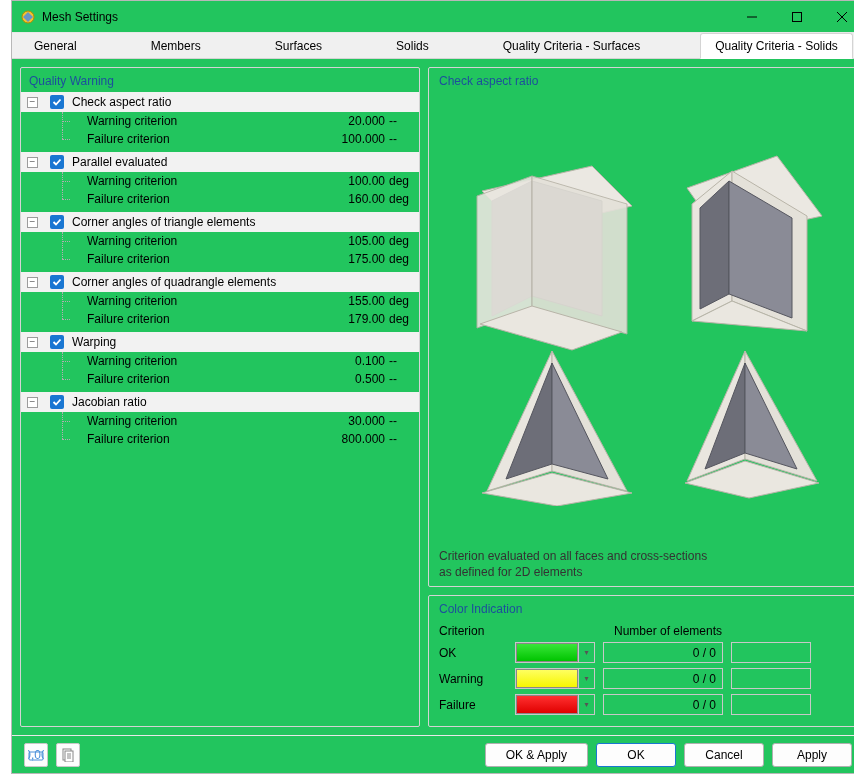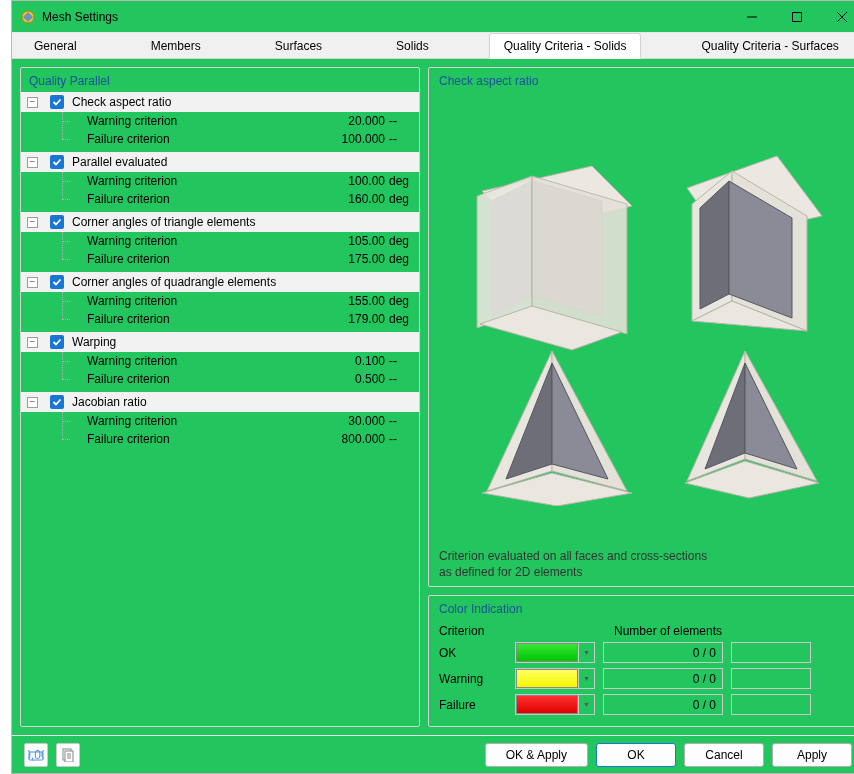--- a/index.html
+++ b/index.html
@@ -84,28 +84,28 @@
           </svg>
         </div>
     </div>
   </div>
 
   <div class="tabbar">
     <div class="tab">General</div>
     <div class="tab">Members</div>
     <div class="tab">Surfaces</div>
     <div class="tab">Solids</div>
+    <div class="tab">Quality Criteria - Surfaces</div>
     <div class="tab active">Quality Criteria - Solids</div>
-    <div class="tab">Quality Criteria - Surfaces</div>
   </div>
 
   <div class="content">
 
     <div class="leftpanel">
-      <div class="section-title">Quality Parallel</div>
+      <div class="section-title">Quality Warning</div>
       <div id="groups-container">
           <div class="crit-group">
     <div class="crit-head">
       <span class="tree-exp">−</span>
       <span style="width:4px"></span>
       <span class="chk">
         <svg viewBox="0 0 10 10">
                   <polyline points="1.5,5 4,7.5 8.5,2.5" fill="none" stroke="#fff" stroke-width="1.8"></polyline>
                 </svg>
       </span>

